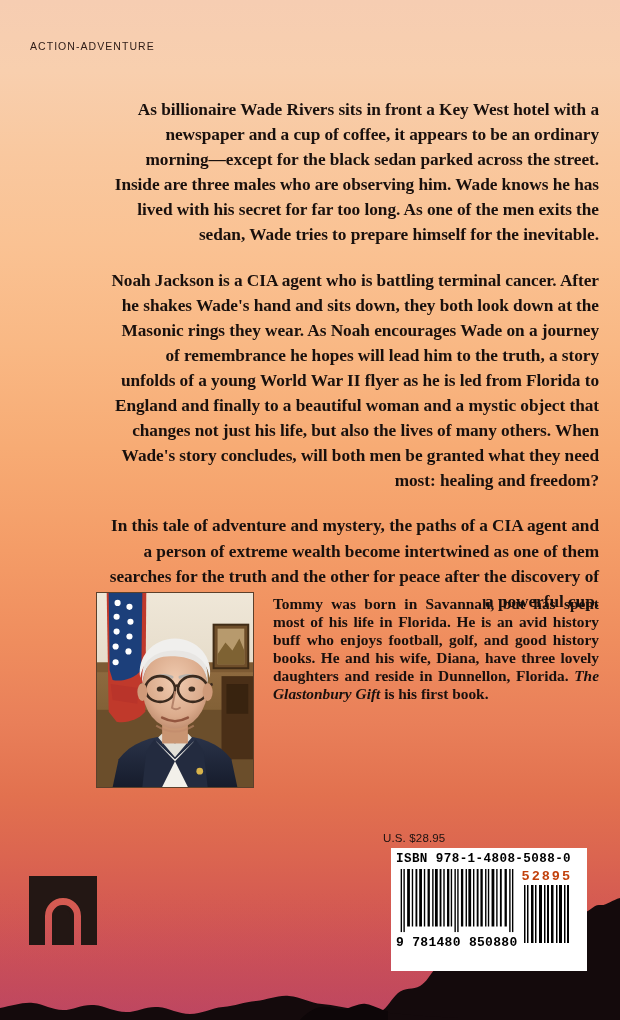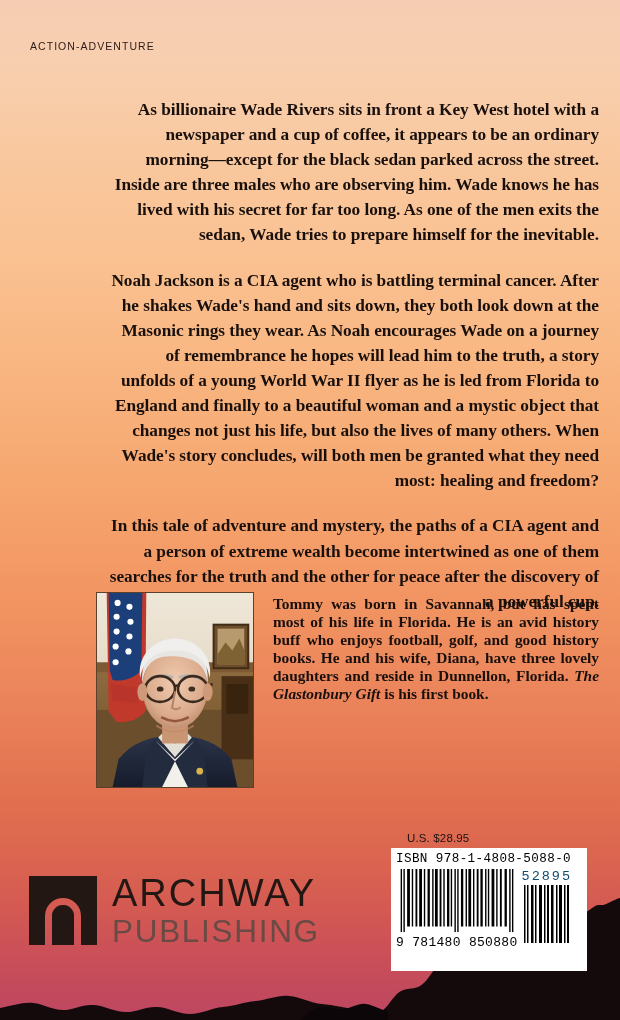--- a/index.html
+++ b/index.html
@@ -139,36 +139,37 @@
     letter-spacing: 1.7px;
     color: #6a4a44;
     line-height: 34px;
     margin-top: 2px;
     font-weight: 300;
   }
 
   
   .price {
     position: absolute;
-    left: 407px;
+    left: 383px;
     top: 832px;
     font-family: "Liberation Sans", sans-serif;
     font-size: 11.5px;
     color: #1d1210;
     letter-spacing: 0.15px;
   }
   .barcode-box {
     position: absolute;
     left: 391px;
     top: 848px;
     width: 196px;
     height: 123px;
     background: #ffffff;
     box-sizing: border-box;
     padding: 4px 16px 3px 5px;
+    font-weight: bold;
   }
   .isbn-text {
     font-family: "Liberation Mono", monospace;
     font-size: 12.6px;
     letter-spacing: 0.4px;
     color: #000;
     text-align: center;
     line-height: 15px;
     white-space: nowrap;
   }
@@ -178,21 +179,21 @@
     align-items: flex-start;
     margin-top: 2px;
   }
   .ean-main { width: 131px; text-align: right; }
   .ean-addon { width: 50px; margin-left: 4px; }
   .bars-svg { display: block; width: 100%; }
   .addon-digits {
     font-family: "Liberation Mono", monospace;
     font-size: 13.5px;
     letter-spacing: 2.0px;
-    color: #0c4a6e;
+    color: #c2410c;
     text-align: center;
     line-height: 15px;
     margin-bottom: 1px;
   }
   .ean-digits {
     font-family: "Liberation Mono", monospace;
     font-size: 13px;
     letter-spacing: 0.3px;
     color: #000;
     line-height: 14px;
@@ -330,24 +331,20 @@
     <div class="author-bio"><span>Tommy was born in Savannah, but has spent most of his life in Florida. He is an avid history buff who enjoys football, golf, and good history books. He and his wife, Diana, have three lovely daughters and reside in Dunnellon, Florida. </span><span class="bookttl">The Glastonbury Gift</span><span> is his first book.</span></div>
   </div>
 
   <div class="publisher">
     <div class="logo-mark">
       <svg viewBox="0 0 68 69" aria-hidden="true">
         <path d="M0,0 H68 V69 H0 Z
                  M16,69 V40 a18,18 0 0 1 36,0 V69 H45 V40 a11,11 0 0 0 -22,0 V69 Z" fill="#231714" fill-rule="evenodd"></path>
         <path d="M23,69 V40 a11,11 0 0 1 22,0 V69 H41.5 V40 a7.5,7.5 0 0 0 -15,0 V69 Z" fill="#231714" opacity="0.55"></path>
       </svg>
-    </div>
-    <div class="logo-words">
-      <div class="logo-archway">ARCHWAY</div>
-      <div class="logo-publishing">PUBLISHING</div>
     </div>
   </div>
 
   <div class="price">U.S. $28.95</div>
 
   <div class="barcode-box">
     <div class="isbn-text">ISBN 978-1-4808-5088-0</div>
     <div class="bars-wrap">
       <div class="ean-main">
         <svg class="bars-svg" viewBox="0 0 131 72" preserveAspectRatio="none" aria-hidden="true">

